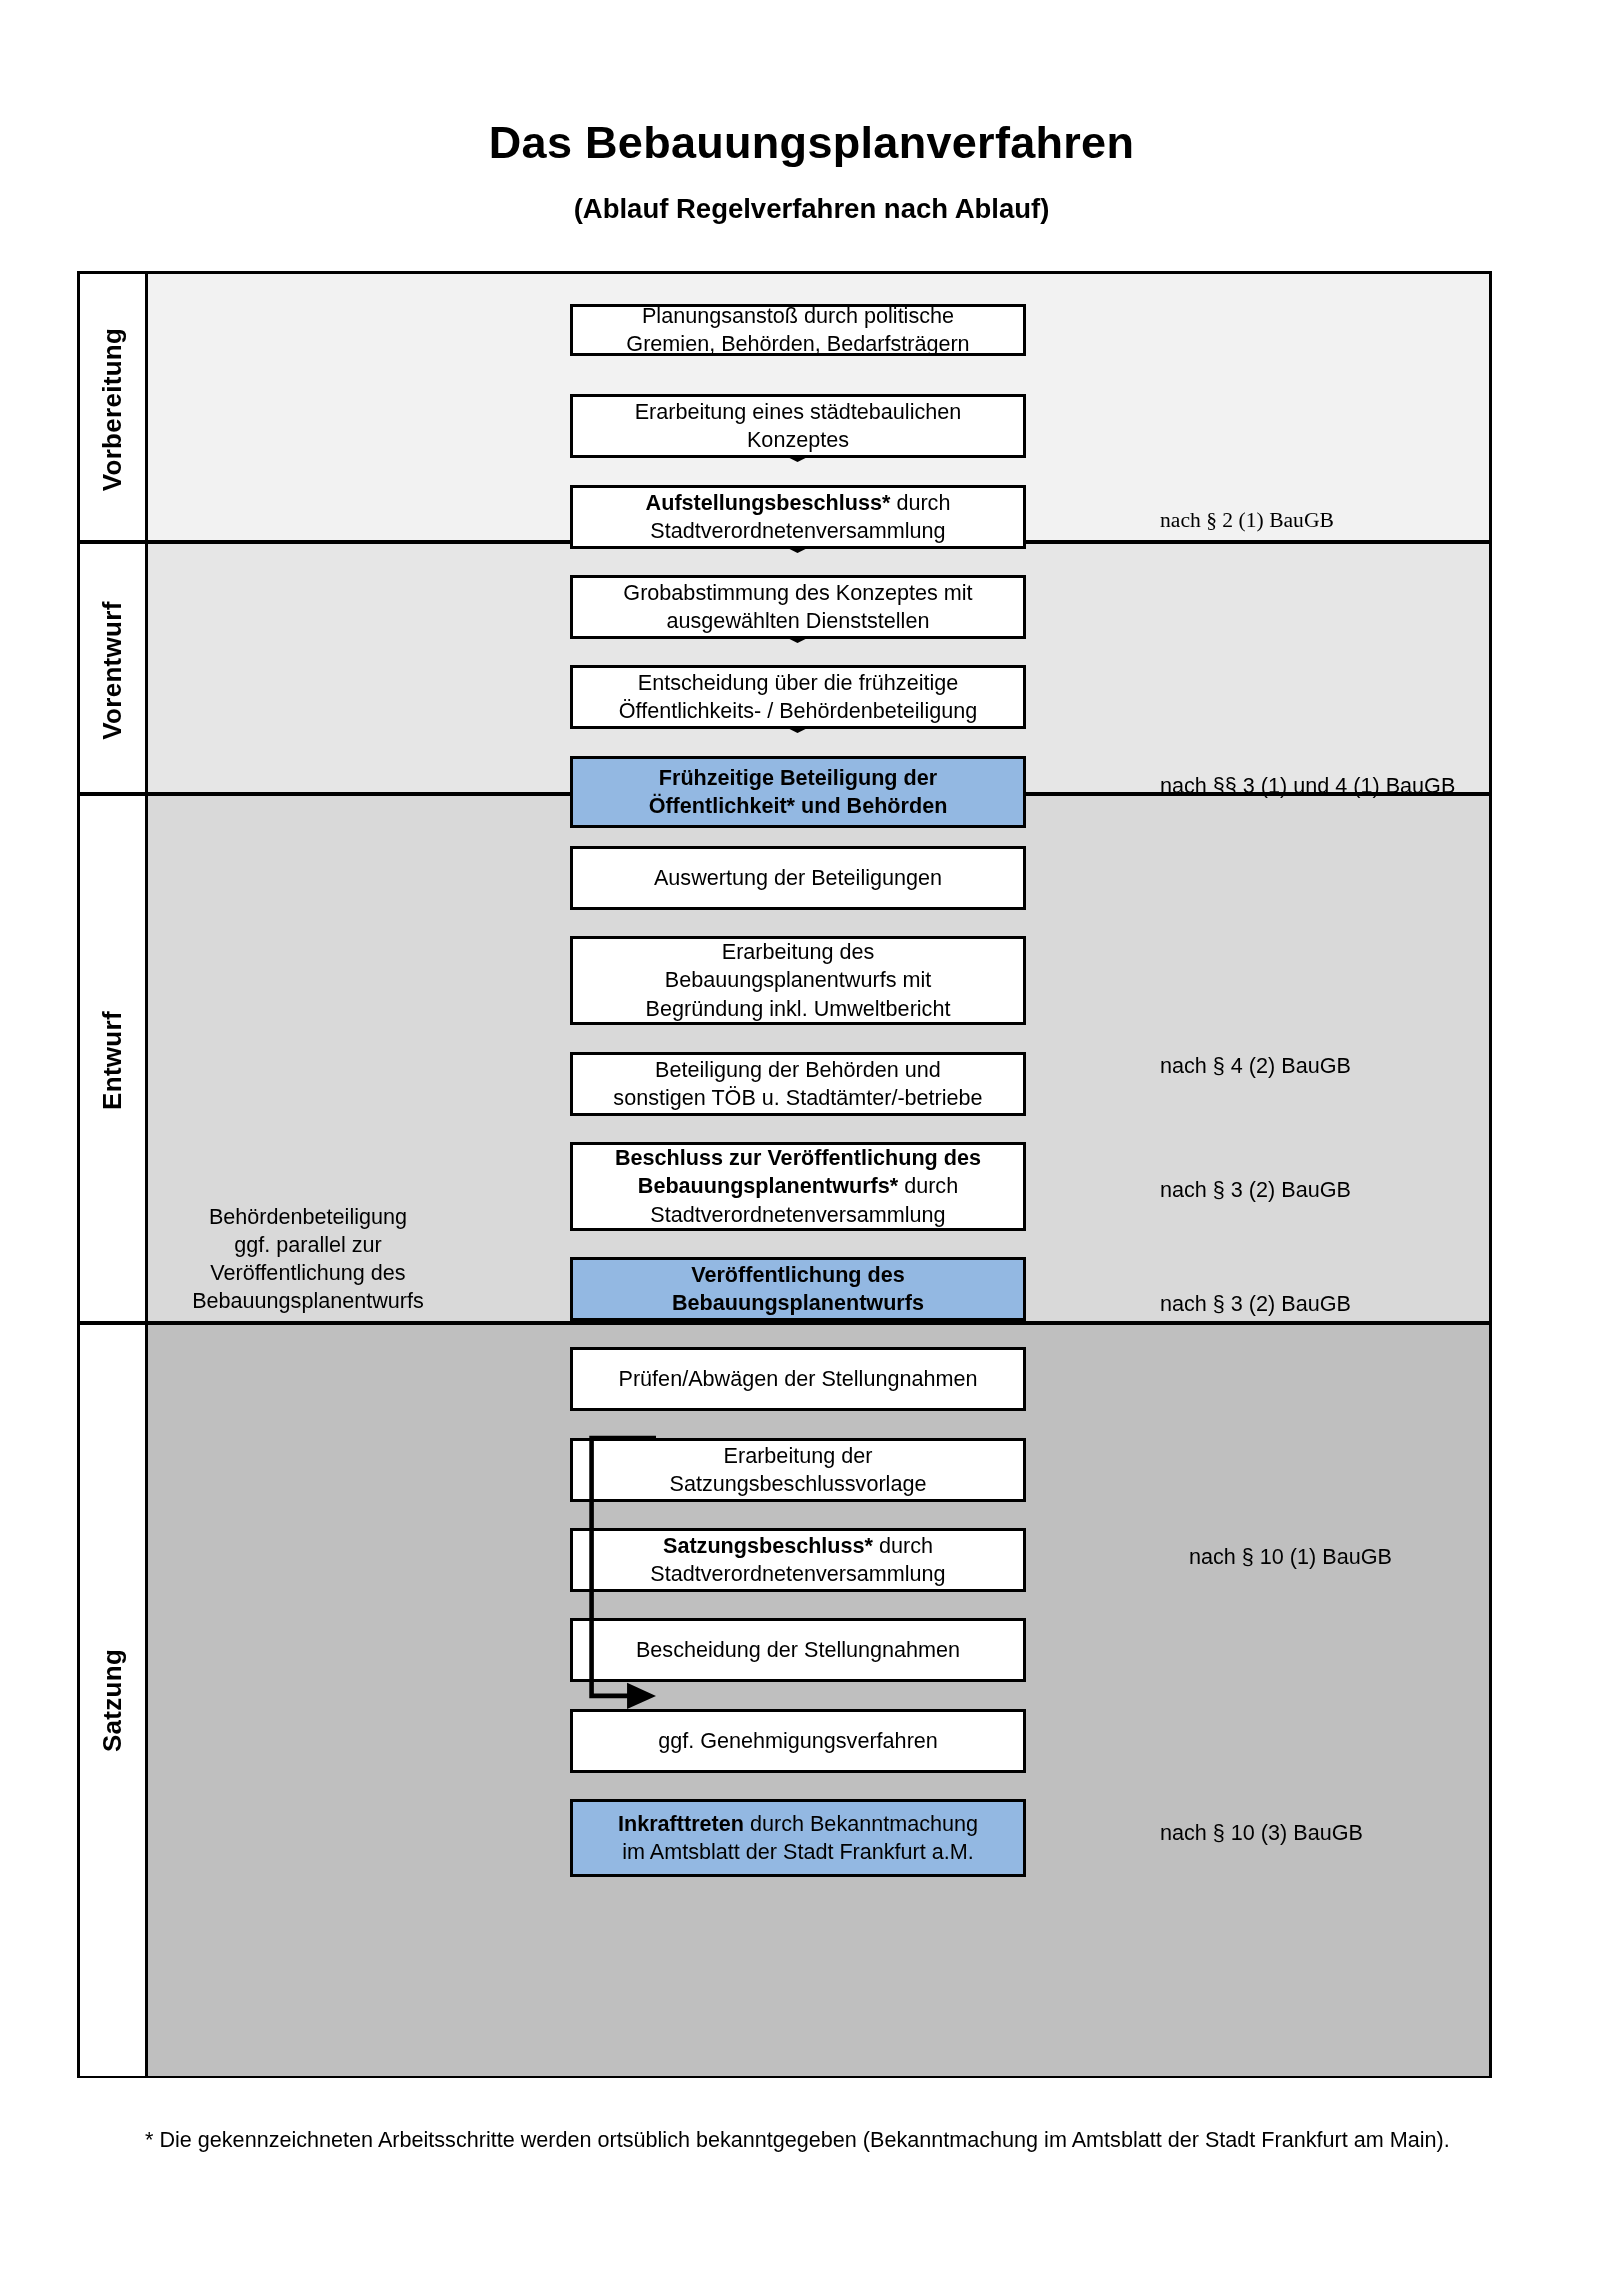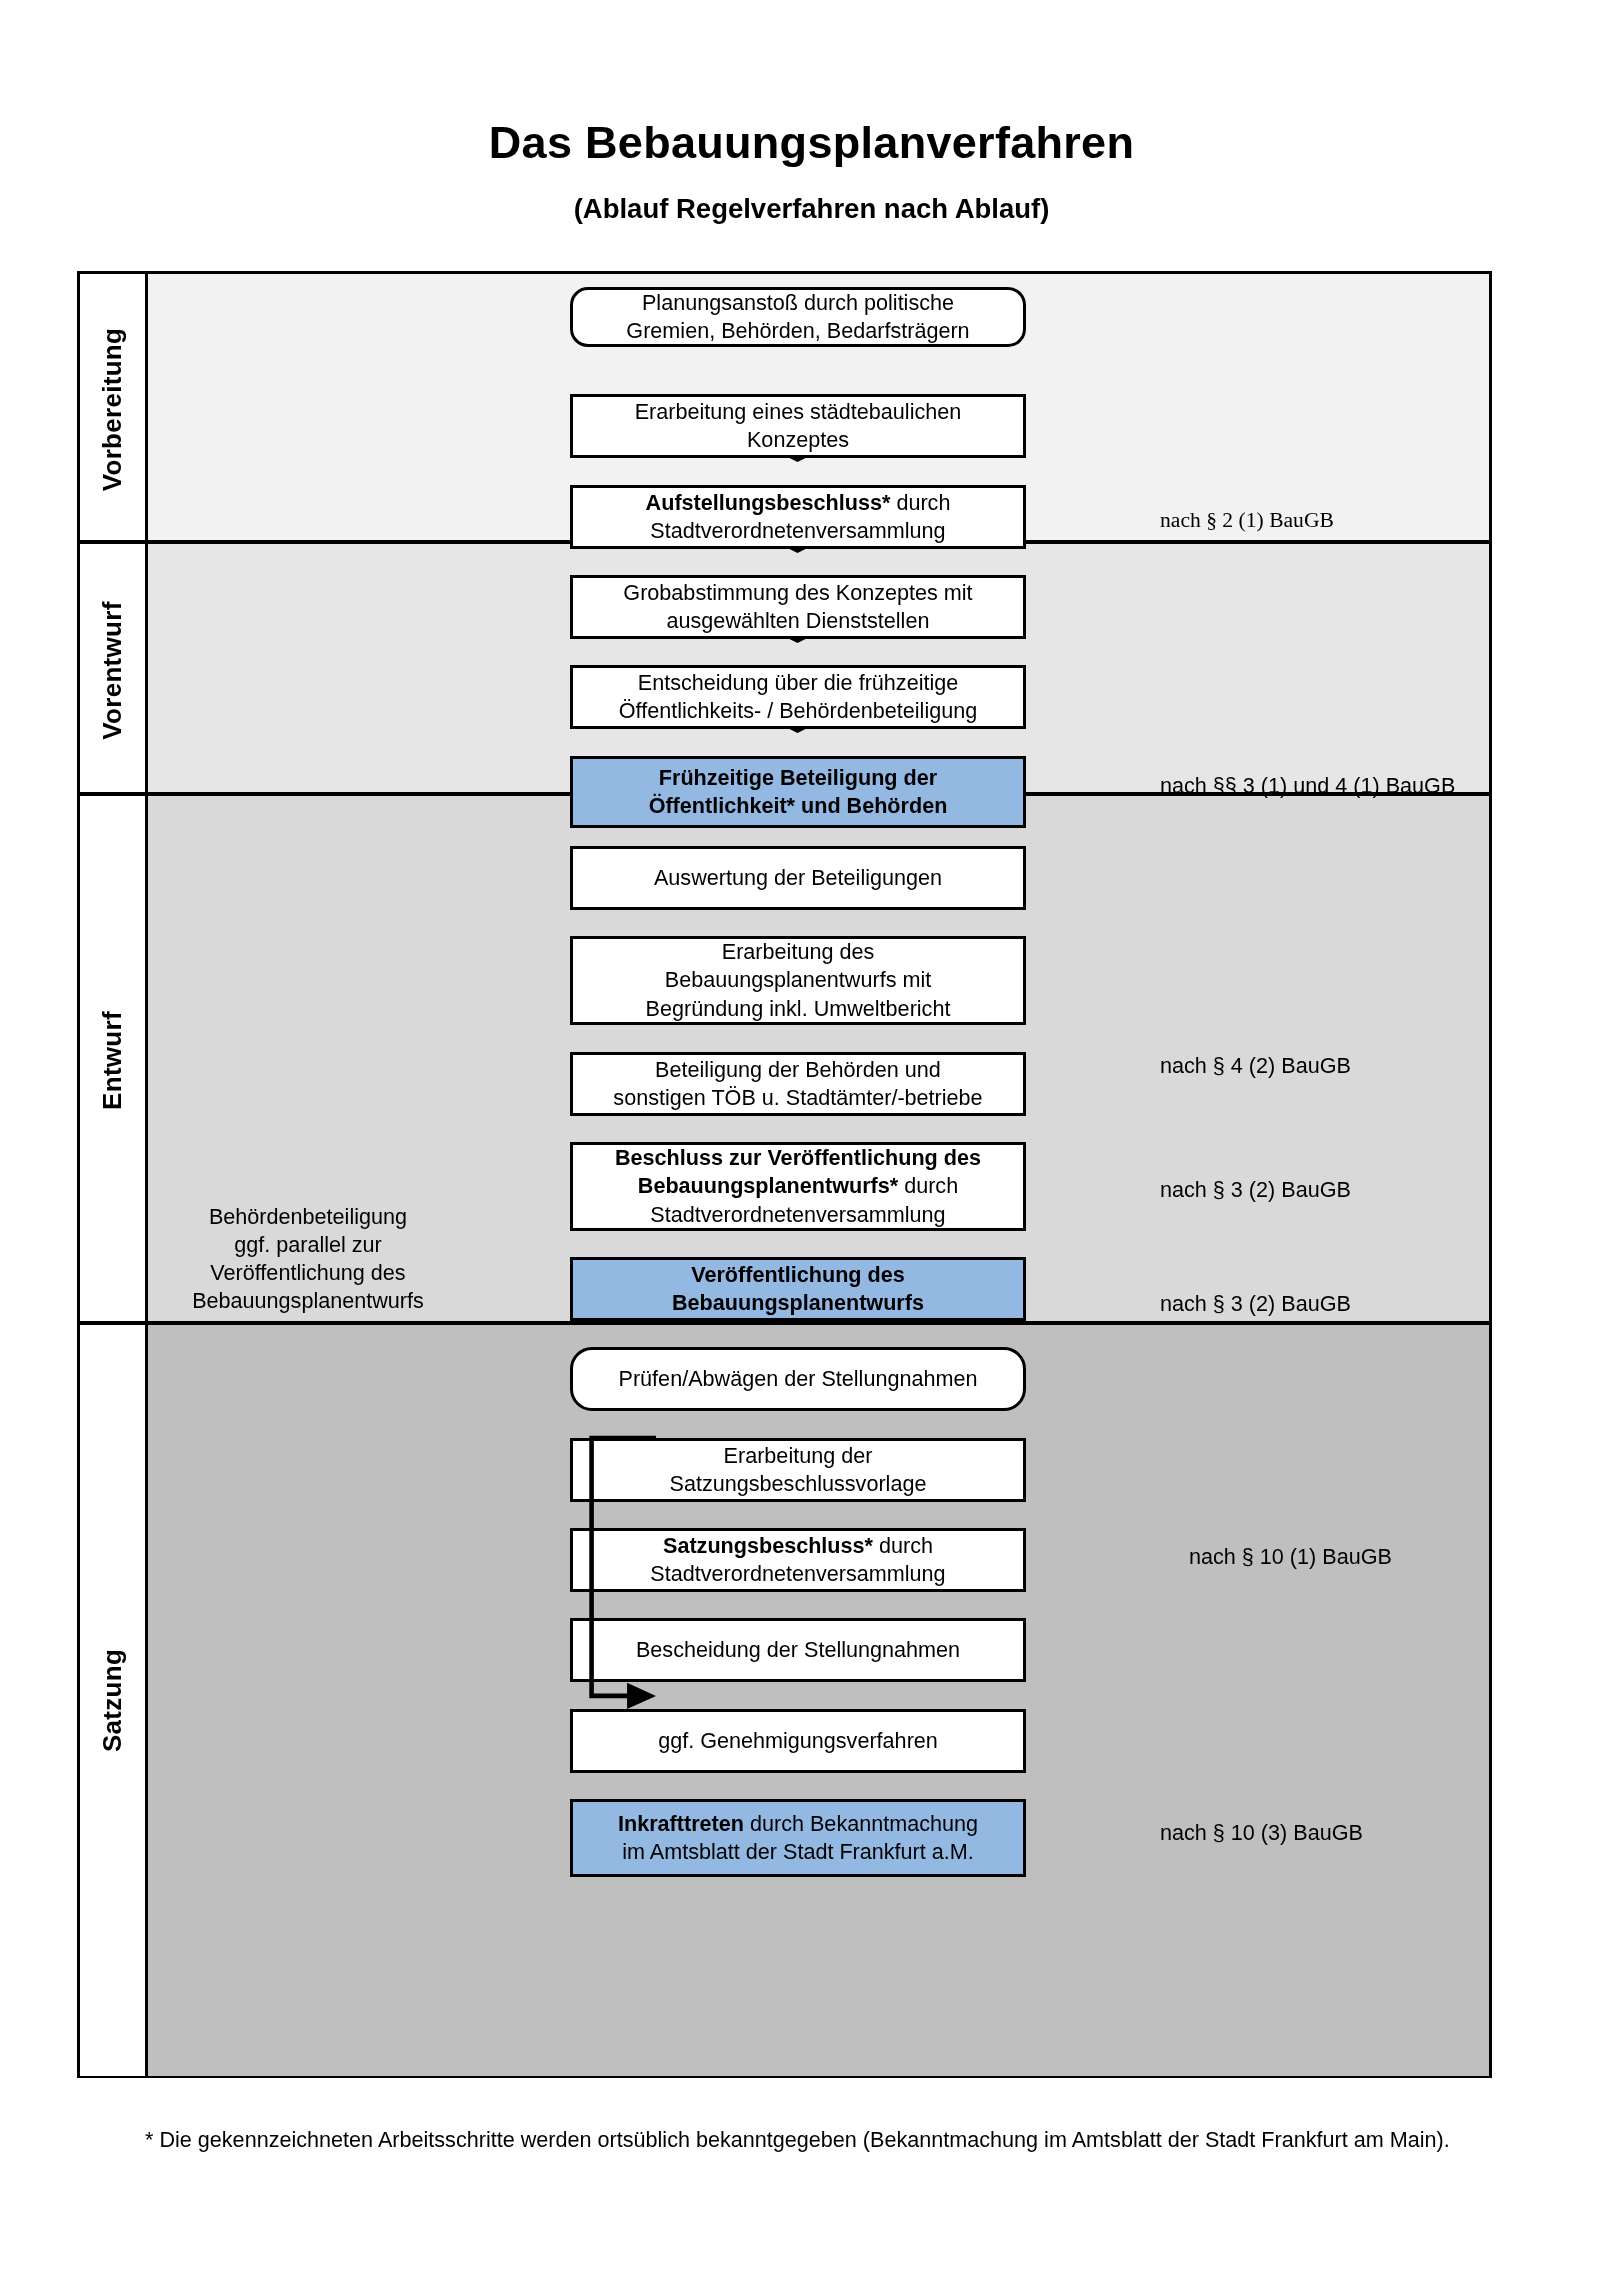--- a/index.html
+++ b/index.html
@@ -209,21 +209,21 @@
   <div class="arrow" style="top:1262px;"></div>
   <div class="arrow" style="top:1352px;"></div>
   <div class="arrow" style="top:1443px;"></div>
   <div class="arrow" style="top:1533px;"></div>
 
   <svg id="connector" viewBox="0 0 108 420" preserveAspectRatio="none">
     <path d="M 108 6 L 10 6 L 10 400 L 72 400" fill="none" stroke="#000" stroke-width="7"></path>
     <polygon points="64,380 108,400 64,420" fill="#000"></polygon>
   </svg>
 
-  <div class="pbox" style="top:13px;height:60px;border-radius:18px;">
+  <div class="pbox" style="top:30px;height:52px;">
     <span>
       <span>Planungsanstoß durch politische</span><br>
       <span>Gremien, Behörden, Bedarfsträgern</span>
     </span>
   </div>
 
   <div class="pbox" style="top:120px;height:64px;">
     <span>
       <span>Erarbeitung eines städtebaulichen</span><br>
       <span>Konzeptes</span>
@@ -287,21 +287,21 @@
     </span>
   </div>
 
   <div class="pbox blue" style="top:983px;height:64px;">
     <span>
       <b>Veröffentlichung des</b><br>
       <b>Bebauungsplanentwurfs</b>
     </span>
   </div>
 
-  <div class="pbox" style="top:1073px;height:64px;border-radius:22px;">
+  <div class="pbox" style="top:1073px;height:64px;">
     <span>
       <span>Prüfen/Abwägen der Stellungnahmen</span>
     </span>
   </div>
 
   <div class="pbox" style="top:1164px;height:64px;">
     <span>
       <span>Erarbeitung der</span><br>
       <span>Satzungsbeschlussvorlage</span>
     </span>

